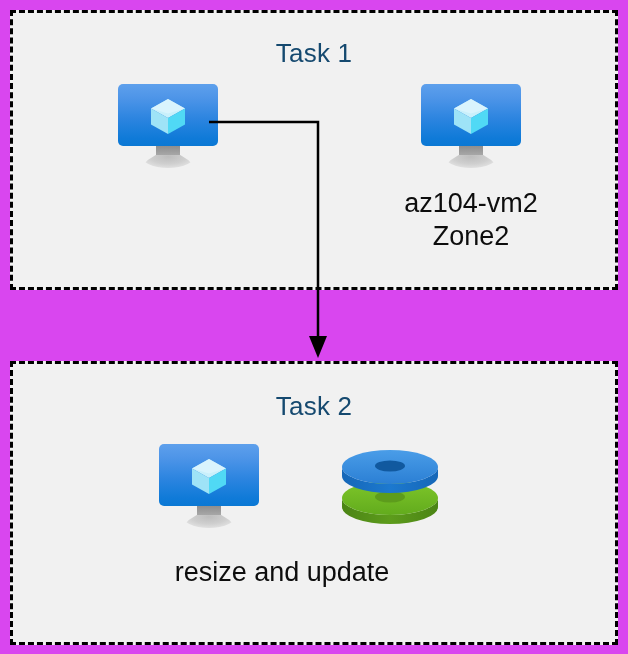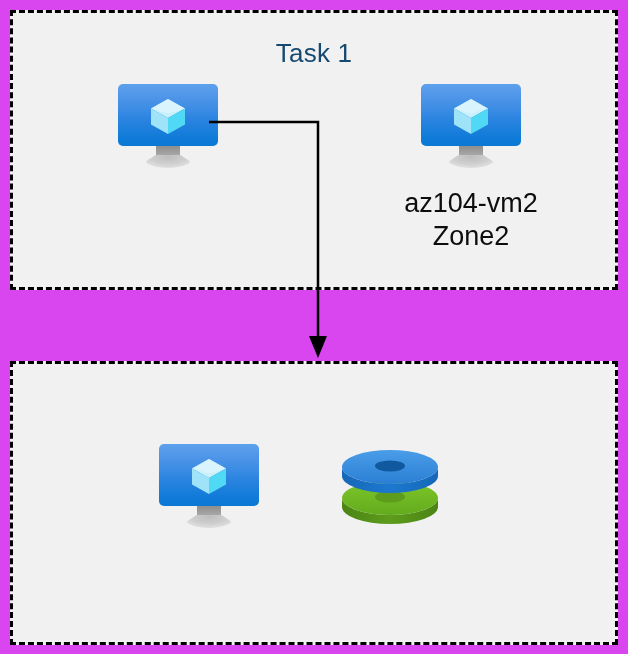--- a/index.html
+++ b/index.html
@@ -153,20 +153,21 @@
         </svg>
       </div>
       <div class="stand-neck"></div>
       <div class="stand-base"></div>
     </div>
     <div class="node-label" style="left:338px; top:166px; width:240px;margin-top:8px;">az104-vm2
 Zone2</div>
   </div>
 
   <div class="task-box" id="task2-box">
+    <div class="task-title" id="task2-title">Task 2</div>
 
     <div class="vm-icon" style="left:146px; top:80px;">
       <div class="screen">
         <svg class="cube" viewBox="0 0 40 38">
           <polygon points="20,2 37,11.5 20,21 3,11.5" fill="#c9f0fb"></polygon>
           <polygon points="3,11.5 20,21 20,37 3,27.5" fill="#9ee3f7"></polygon>
           <polygon points="37,11.5 20,21 20,37 37,27.5" fill="#50d9f5"></polygon>
           <polygon points="20,2 37,11.5 20,16.5 3,11.5" fill="#ddf6fd" opacity="0.75"></polygon>
         </svg>
       </div>
@@ -200,20 +201,21 @@
         <path d="M4,58 a48,17 0 0,0 96,0 l0,9 a48,17 0 0,1 -96,0 z" fill="url(#greenSide)"></path>
         <ellipse cx="52" cy="58" rx="48" ry="17" fill="url(#greenTop)"></ellipse>
         <ellipse cx="52" cy="57" rx="15" ry="5.5" fill="#5d9c1c"></ellipse>
 
         <path d="M4,27 a48,17 0 0,0 96,0 l0,9 a48,17 0 0,1 -96,0 z" fill="url(#blueSide)"></path>
         <ellipse cx="52" cy="27" rx="48" ry="17" fill="url(#blueTop)"></ellipse>
         <ellipse cx="52" cy="26" rx="15" ry="5.5" fill="#11599f"></ellipse>
       </svg>
     </div>
 
+    <div class="node-label" style="left:54px; top:192px; width:430px;">resize and update</div>
   </div>
 
   <svg id="connector-arrow" viewBox="0 0 628 654">
     <path d="M209,122 L318,122 L318,342" fill="none" stroke="#000000" stroke-width="2.5"></path>
     <polygon points="318,358 309,336 327,336" fill="#000000"></polygon>
   </svg>
 
 </div>
 
 </body></html>

